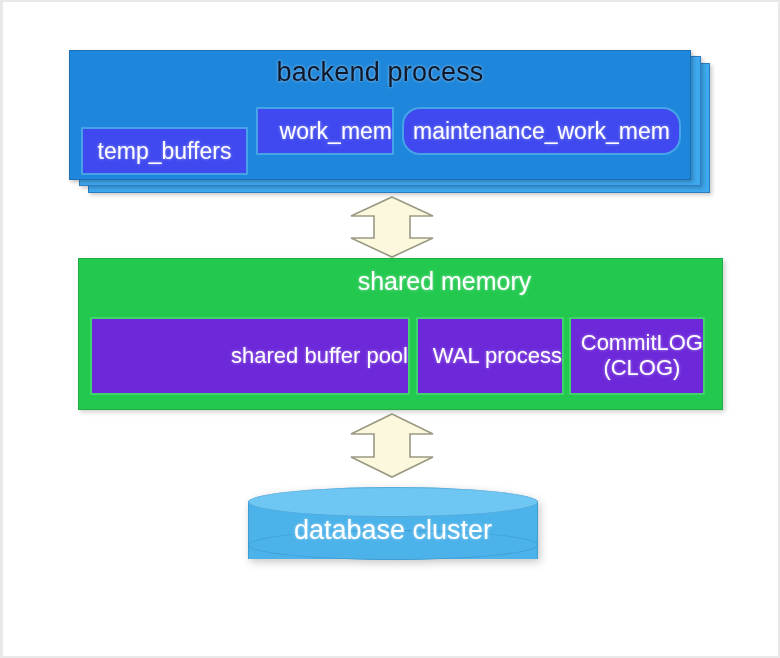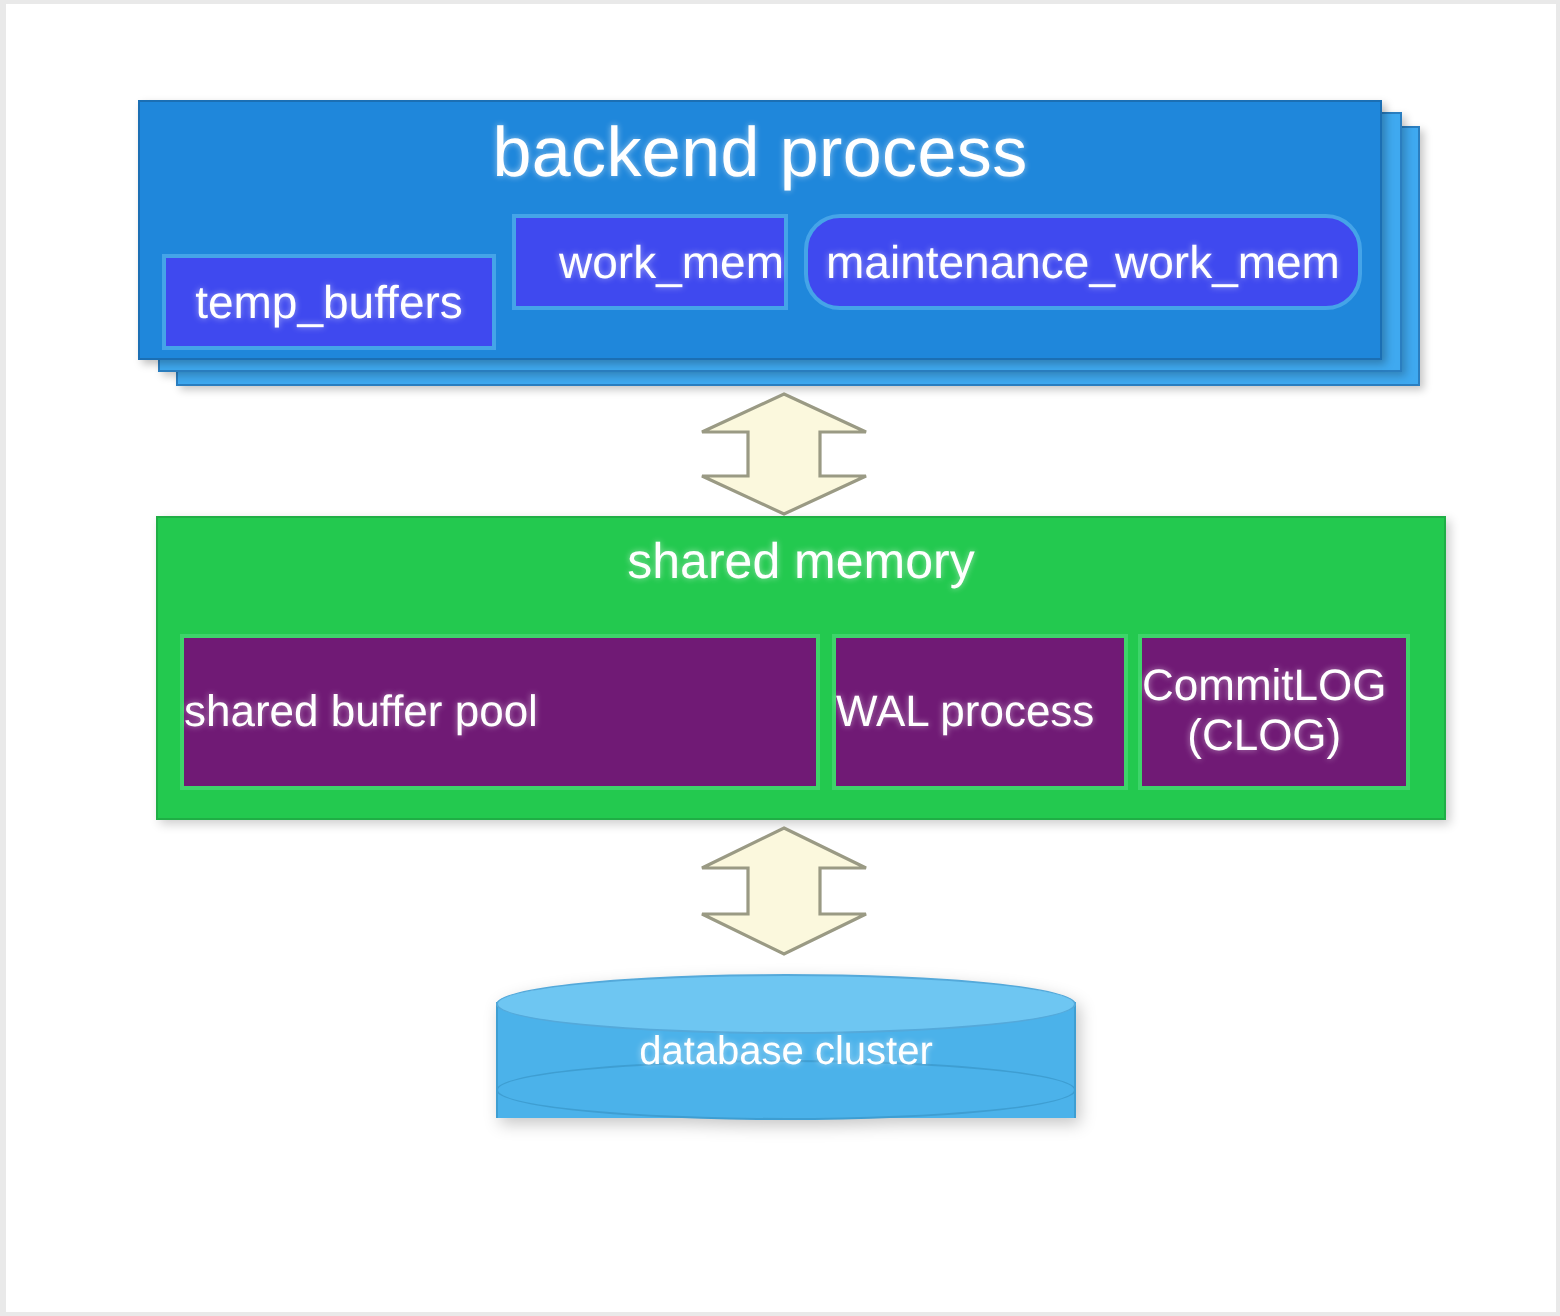--- a/index.html
+++ b/index.html
@@ -52,22 +52,22 @@
     border: 1px solid #1b6fb4;
     box-shadow: 2px 2px 4px rgba(0,0,0,0.25);
     box-sizing: border-box;
   }
   .backend-title {
     position: absolute;
     left: 0;
     top: 6px;
     width: 100%;
     text-align: center;
-    color: #ffffff;
-    font-size: 35px;
+    color: #0f172a;
+    font-size: 27px;
     letter-spacing: 0.2px;
     text-shadow: 0 0 3px rgba(255,255,255,0.55);
   }
 
   .param-box {
     position: absolute;
     top: 56px;
     height: 48px;
     background: #3f49ef;
     border: 2px solid #45a4e8;
@@ -98,32 +98,33 @@
   }
   .shared-title {
     position: absolute;
     left: 0;
     top: 8px;
     width: 100%;
     text-align: center;
     color: #ffffff;
     font-size: 25px;
     text-shadow: 0 0 3px rgba(255,255,255,0.55);
+    padding-left: 44px;
   }
 
   .mem-box {
     position: absolute;
     top: 58px;
     height: 78px;
-    background: #701a75;
+    background: #6d28d9;
     border: 2px solid #3ed46a;
     box-sizing: border-box;
     display: flex;
     align-items: center;
-    justify-content: flex-start;
+    justify-content: flex-end;
     text-align: center;
     color: #ffffff;
     font-size: 22px;
     line-height: 1.12;
     text-shadow: 0 0 3px rgba(255,255,255,0.5);
   }
   .mem-pool  { left: 11px;  width: 320px; }
   .mem-wal   { left: 337px; width: 148px; }
   .mem-clog  { left: 490px; width: 136px; }
 
@@ -179,21 +180,21 @@
     border-radius: 50%;
     box-sizing: border-box;
   }
   .cyl-label {
     position: absolute;
     left: 0;
     top: 28px;
     width: 290px;
     text-align: center;
     color: #ffffff;
-    font-size: 20px;
+    font-size: 27px;
     text-shadow: 0 0 3px rgba(255,255,255,0.55);
   }
 </style>
 </head>
 <body>
 
 <div id="canvas">
 
   <div class="frame-edge frame-left"></div>
   <div class="frame-edge frame-top"></div>

